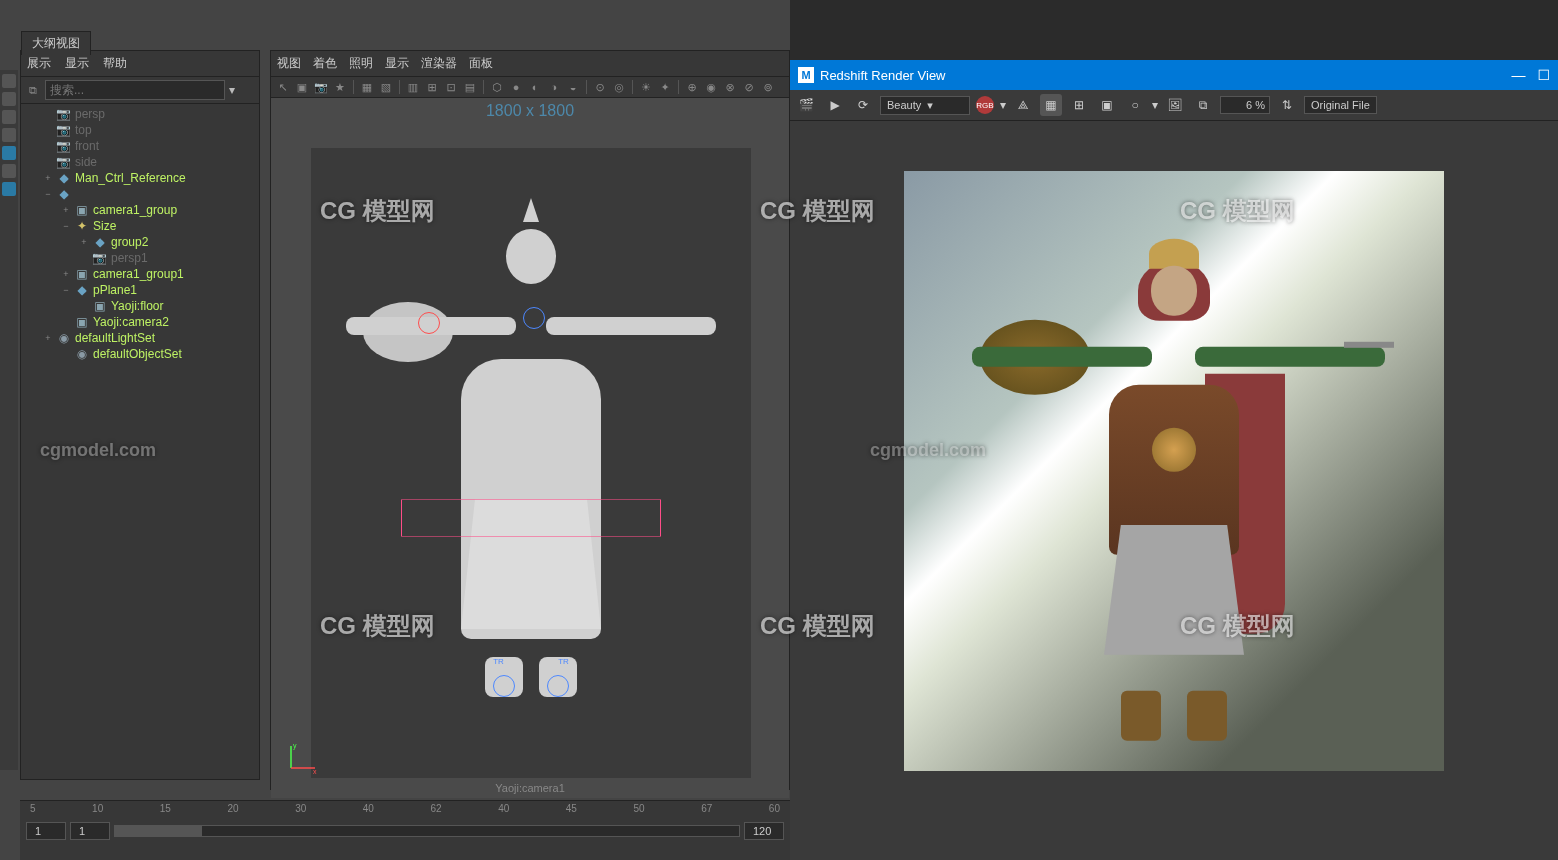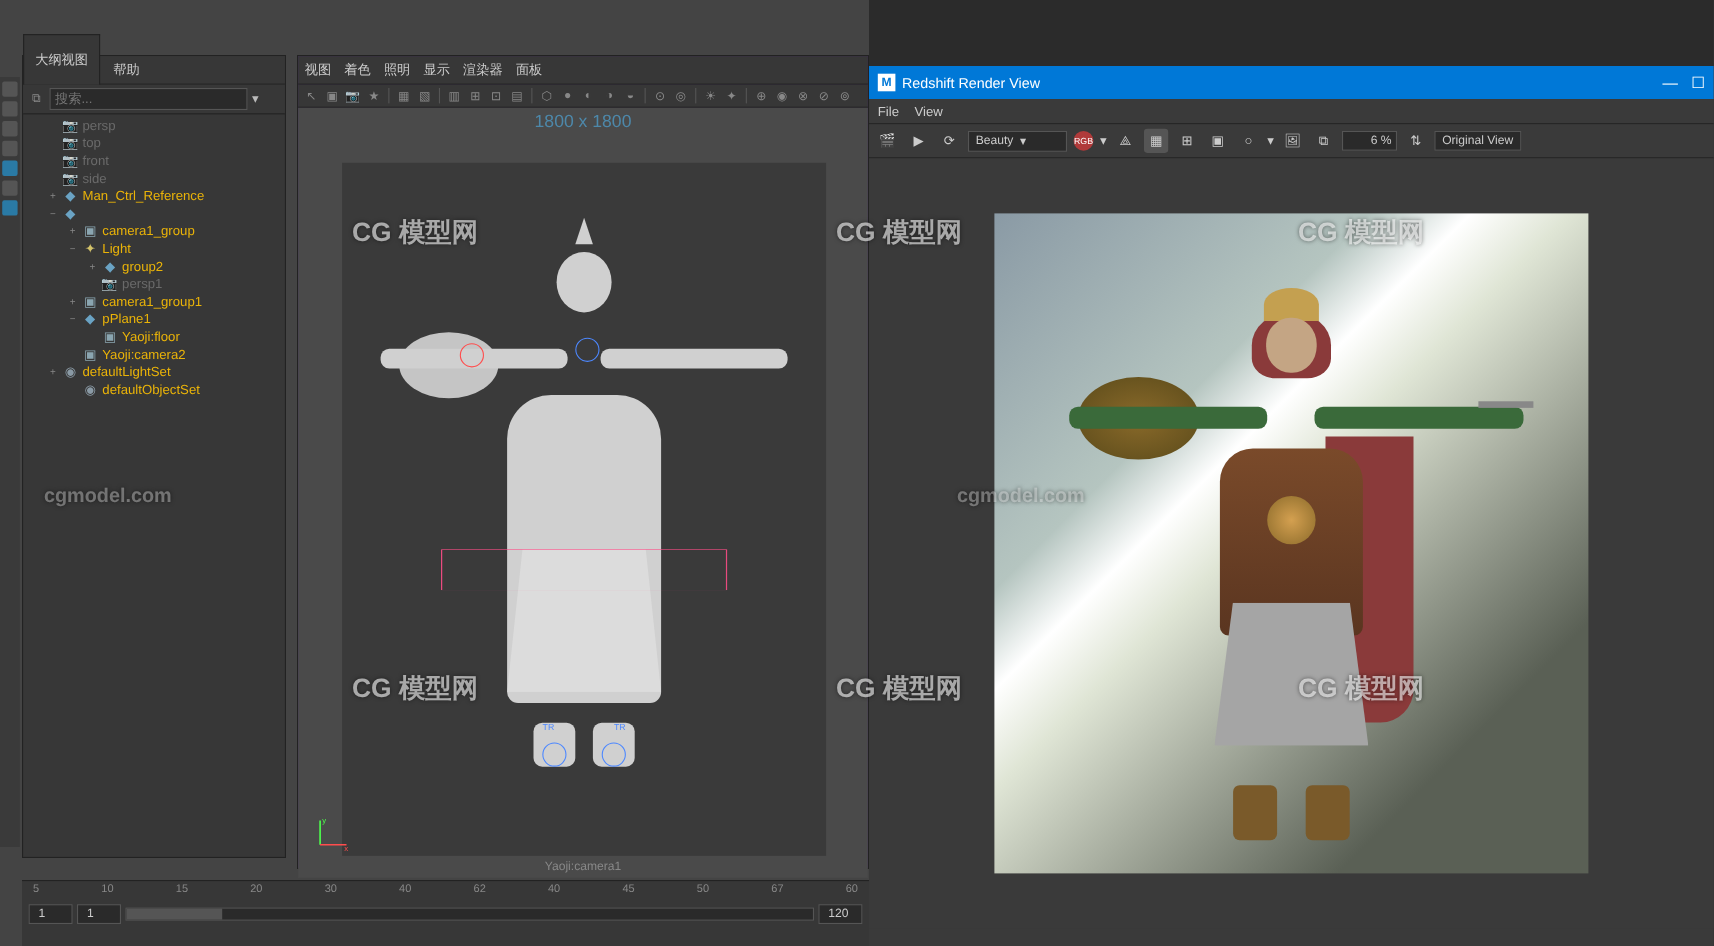--- a/index.html
+++ b/index.html
@@ -9,39 +9,39 @@
 .maya-app { position: absolute; left: 0; top: 0; width: 790px; height: 860px; background: #444; }
 .render-app { position: absolute; left: 790px; top: 60px; width: 768px; height: 800px; background: #3a3a3a; }
 
 
 .maya-tool-ribbon { position: absolute; left: 0; top: 70px; width: 18px; height: 700px; background: #3a3a3a; display: flex; flex-direction: column; align-items: center; gap: 4px; padding-top: 4px; }
 .ribbon-icon { width: 14px; height: 14px; background: #555; border-radius: 2px; }
 .ribbon-icon.blue { background: #2a7aa5; }
 
 
 .outliner { position: absolute; left: 20px; top: 50px; width: 240px; height: 730px; background: #373737; border: 1px solid #222; }
-.outliner-tab { position: absolute; top: -20px; left: 0; background: #373737; padding: 14px 10px; font-size: 12px; border: 1px solid #222; border-bottom: none; }
+.outliner-tab { position: absolute; top: -20px; left: 0; background: #373737; padding: 3px 10px; font-size: 12px; border: 1px solid #222; border-bottom: none; }
 .outliner-menubar { display: flex; gap: 14px; padding: 4px 6px; font-size: 12px; background: #373737; border-bottom: 1px solid #222; }
 .outliner-toolbar { display: flex; align-items: center; gap: 4px; padding: 3px 4px; background: #373737; border-bottom: 1px solid #222; }
 .outliner-search { flex: 1; max-width: 180px; }
 .outliner-search input { width: 100%; background: #2a2a2a; border: 1px solid #555; color: #aaa; padding: 2px 4px; font-size: 12px; }
 .outliner-dropdown { color: #bbb; cursor: pointer; }
 .outliner-tree { padding: 2px 0; }
 .tree-item { display: flex; align-items: center; gap: 4px; padding: 1px 4px; cursor: pointer; }
 .tree-indent-1 { padding-left: 22px; }
 .tree-indent-2 { padding-left: 40px; }
 .tree-indent-3 { padding-left: 58px; }
 .tree-expander { width: 10px; height: 10px; color: #888; font-size: 9px; display: inline-flex; align-items: center; justify-content: center; }
 .tree-icon { width: 14px; height: 14px; display: inline-flex; align-items: center; justify-content: center; }
 .icon-camera { color: #888; }
 .icon-transform { color: #6aa3c4; }
 .icon-light { color: #d4c36a; }
 .icon-mesh { color: #8aa5b0; }
 .icon-set { color: #8a9aa5; }
-.tree-label { font-size: 12px; color: #eab308; }
+.tree-label { font-size: 12px; color: #bef264; }
 .tree-label.dim { color: #6a6a6a; }
 
 
 .viewport-panel { position: absolute; left: 270px; top: 50px; width: 520px; height: 740px; background: #4c1d95; border: 1px solid #222; }
 .viewport-menubar { display: flex; gap: 12px; padding: 4px 6px; font-size: 12px; background: #373737; border-bottom: 1px solid #222; }
 .viewport-toolbar { display: flex; align-items: center; gap: 3px; padding: 2px 4px; background: #373737; border-bottom: 1px solid #222; overflow: hidden; flex-wrap: nowrap; }
 .vp-tool { width: 16px; height: 16px; display: inline-flex; align-items: center; justify-content: center; color: #888; font-size: 11px; flex-shrink: 0; }
 .vp-divider { width: 1px; height: 14px; background: #555; margin: 0 2px; flex-shrink: 0; }
 .viewport { background: #4a4a4a; height: 700px; position: relative; overflow: hidden; }
 .viewport-resolution { position: absolute; top: 4px; left: 50%; transform: translateX(-50%); font-size: 16px; color: #4d88aa; }
@@ -167,21 +167,21 @@
           <span class="tree-label"></span>
         </div>
       <div class="tree-item tree-indent-2">
           <span class="tree-expander">+</span>
           <span class="tree-icon icon-mesh">▣</span>
           <span class="tree-label">camera1_group</span>
         </div>
       <div class="tree-item tree-indent-2">
           <span class="tree-expander">−</span>
           <span class="tree-icon icon-light">✦</span>
-          <span class="tree-label">Light</span>
+          <span class="tree-label">Size</span>
         </div>
       <div class="tree-item tree-indent-3">
           <span class="tree-expander">+</span>
           <span class="tree-icon icon-transform">◆</span>
           <span class="tree-label">group2</span>
         </div>
       <div class="tree-item tree-indent-3">
           <span class="tree-expander"></span>
           <span class="tree-icon icon-camera">📷</span>
           <span class="tree-label dim">persp1</span>
@@ -320,45 +320,41 @@
 
 <div class="render-app">
   <div class="rv-titlebar">
     <span class="rv-titlebar-icon">M</span>
     <span>Redshift Render View</span>
     <div class="rv-window-controls">
       <span>—</span>
       <span>☐</span>
     </div>
   </div>
-  <div class="rv-menubar">
-    <span>File</span>
-    <span>View</span>
-  </div>
   <div class="rv-toolbar">
     <span class="rv-tool-btn">🎬</span>
     <span class="rv-tool-btn">▶</span>
     <span class="rv-tool-btn">⟳</span>
     <div class="rv-dropdown">
       <span>Beauty</span>
       <span>▾</span>
     </div>
     <span class="rv-rgb-badge">RGB</span>
     <span>▾</span>
     <span class="rv-tool-btn">⟁</span>
     <span class="rv-tool-btn active">▦</span>
     <span class="rv-tool-btn">⊞</span>
     <span class="rv-tool-btn">▣</span>
     <span class="rv-tool-btn">○</span>
     <span>▾</span>
     <span class="rv-tool-btn">🖼</span>
     <span class="rv-tool-btn">⧉</span>
     <div class="rv-zoom">6 %</div>
     <span class="rv-tool-btn">⇅</span>
-    <div class="rv-origsize">Original View</div>
+    <div class="rv-origsize">Original File</div>
   </div>
   <div class="rv-viewport">
     <div class="rv-render-image">
       <div class="rv-char">
         <div class="rvc-cape"></div>
         <div class="rvc-hood"></div>
         <div class="rvc-helmet"></div>
         <div class="rvc-head"></div>
         <div class="rvc-shield"></div>
         <div class="rvc-arm-l"></div>

